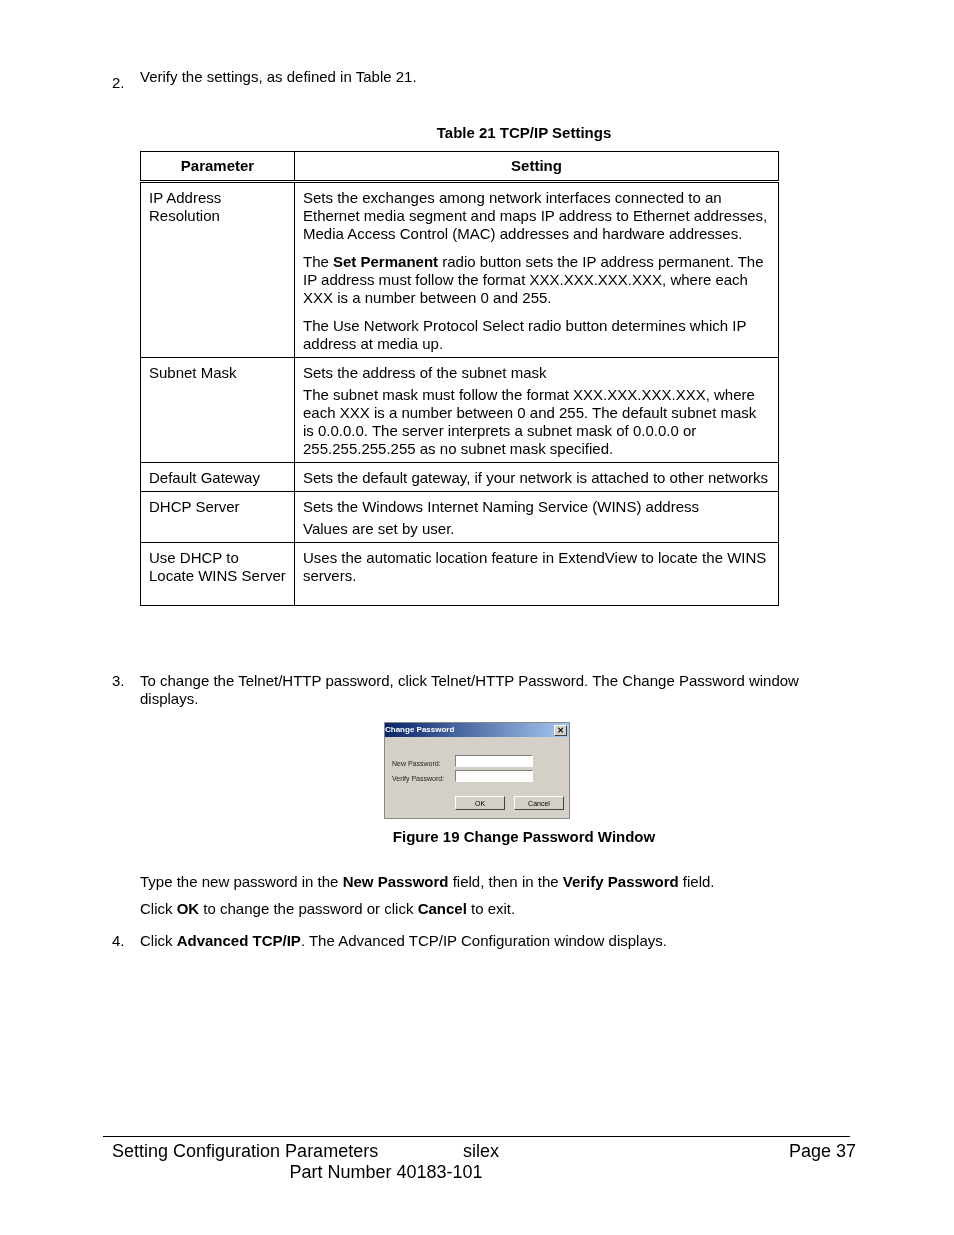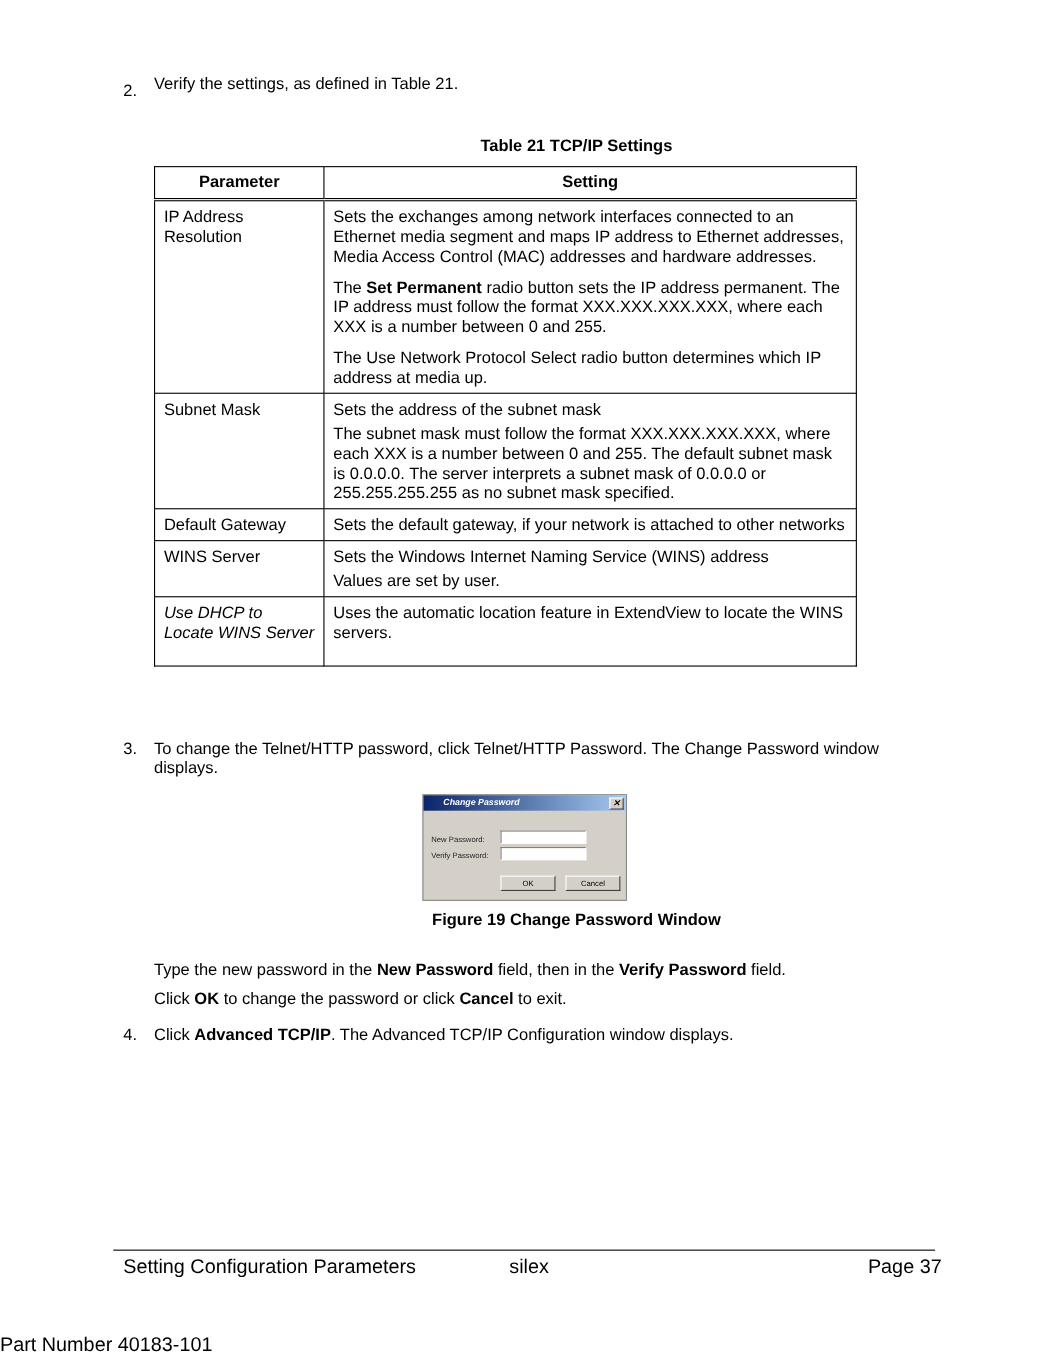--- a/index.html
+++ b/index.html
@@ -12,21 +12,21 @@
   table.t { position: absolute; left: 140px; top: 151px; width: 639px; border-collapse: collapse; font-size: 15px; }
   table.t td, table.t th { border: 1px solid #000; vertical-align: top; padding: 6px 8px 4px 8px; line-height: 18px; }
   table.t th { font-weight: bold; text-align: center; padding: 5px 8px; border-bottom: 3px double #000; }
   table.t td.p { width: 137px; }
   table.t td p { margin: 0 0 10px 0; }
   table.t td p:last-child { margin-bottom: 0; }
   table.t td p.tight { margin-bottom: 4px; }
   b { font-weight: bold; }
 
   .dlg { position: absolute; left: 384px; top: 722px; width: 186px; height: 97px; background: #d4d0c8; border: 1px solid #888; box-sizing: border-box; font-size: 8px; }
-  .dlg .title { height: 14px; background: linear-gradient(to right, #0a246a, #a6caf0); color: #fff; font-weight: bold; font-size: 8px; line-height: 14px; padding-left: 18px; position: relative; font-style: italic; }
+  .dlg .title { height: 14px; background: linear-gradient(to right, #0a246a, #a6caf0); color: #fff; font-weight: bold; font-size: 8px; line-height: 14px; padding-left: 0; position: relative; }
   .dlg .close { position: absolute; right: 2px; top: 2px; width: 11px; height: 9px; background: #d4d0c8; border: 1px solid #fff; border-right-color: #404040; border-bottom-color: #404040; color: #000; font-size: 8px; line-height: 9px; text-align: center; }
   .dlg .lbl { position: absolute; left: 7px; font-size: 7px; color: #222; }
   .dlg input { position: absolute; left: 70px; width: 78px; height: 12px; border: 1px solid #808080; border-right-color: #fff; border-bottom-color: #fff; background: #fff; box-sizing: border-box; padding: 0; }
   .dlg .btn { position: absolute; top: 73px; width: 50px; height: 14px; background: #d4d0c8; border: 1px solid #fff; border-right-color: #404040; border-bottom-color: #404040; font-size: 7px; text-align: center; line-height: 13px; box-sizing: border-box; font-family: "Liberation Sans", sans-serif; padding: 0; }
 
   .footer-rule { left: 103px; top: 1136px; width: 747px; height: 1px; background: #000; }
   .foot { font-size: 18px; }
 </style>
 </head>
 <body>
@@ -59,28 +59,28 @@
       <p>The subnet mask must follow the format XXX.XXX.XXX.XXX, where each XXX is a number between 0 and 255. The default subnet mask is 0.0.0.0. The server interprets a subnet mask of 0.0.0.0 or 255.255.255.255 as no subnet mask specified.</p>
     </td>
   </tr>
   <tr>
     <td class="p">Default Gateway</td>
     <td>
       <p>Sets the default gateway, if your network is attached to other networks</p>
     </td>
   </tr>
   <tr>
-    <td class="p">WINS Server</td>
+    <td class="p">DHCP Server</td>
     <td>
       <p class="tight">Sets the Windows Internet Naming Service (WINS) address</p>
       <p>Values are set by user.</p>
     </td>
   </tr>
   <tr>
-    <td class="p" style="height:52px;font-style:italic;">Use DHCP to Locate WINS Server</td>
+    <td class="p" style="height:52px;">Use DHCP to Locate WINS Server</td>
     <td>
       <p>Uses the automatic location feature in ExtendView to locate the WINS servers.</p>
     </td>
   </tr>
 </tbody>
   </table>
 
 <div class="abs step" style="top:672px;">
   <span class="num">3.</span>
 </div>
@@ -115,13 +115,13 @@
   <span class="num">4.</span>
 </div>
 <div class="step-text" style="top:932px;">
   <span>Click </span><b>Advanced TCP/IP</b><span>. The Advanced TCP/IP Configuration window displays.</span>
 </div>
 
 <div class="abs footer-rule"></div>
 <div class="abs foot" style="left:112px; top:1141px;">Setting Configuration Parameters</div>
 <div class="abs foot" style="left:463px; top:1141px;">silex</div>
 <div class="abs foot" style="left:789px; top:1141px;">Page 37</div>
-<div class="abs foot" style="left:0; width:772px; top:1212px;">Part Number 40183-101</div>
+<div class="abs foot" style="left:0; width:772px; text-align:center; top:1162px;">Part Number 40183-101</div>
 
 </body></html>

